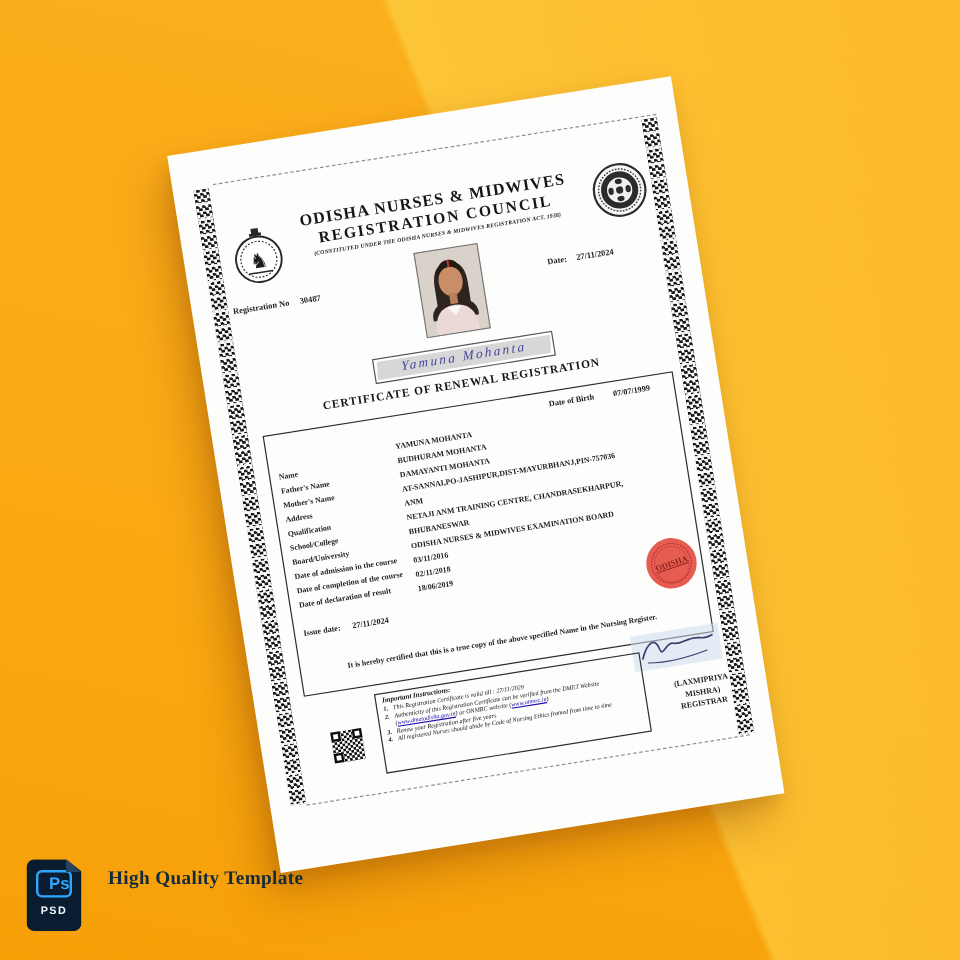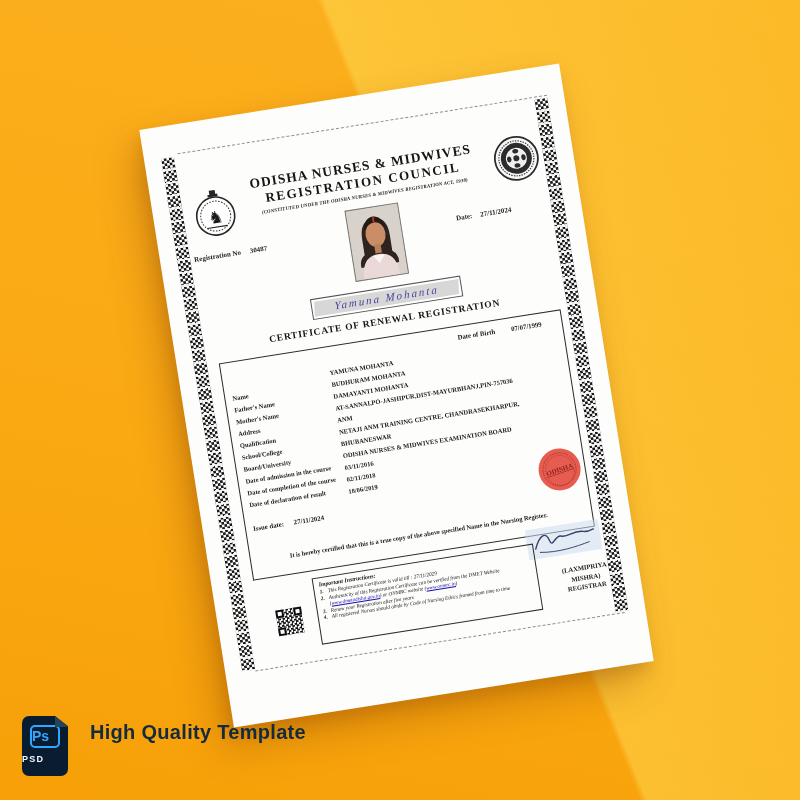--- a/index.html
+++ b/index.html
@@ -94,25 +94,25 @@
   
   .brand { position: absolute; left: 22px; top: 716px; display: flex; align-items: flex-start; }
   .psd-icon {
     position: relative; width: 46px; height: 60px; background: #0a1d30;
     border-radius: 7px; clip-path: polygon(0 0, 72% 0, 100% 17%, 100% 100%, 0 100%);
     flex: none;
   }
   .psd-fold { position: absolute; right: 0; top: 0; width: 13px; height: 11px; background: #24455f; clip-path: polygon(0 0, 100% 100%, 0 100%); }
   .ps-frame {
     margin: 9px auto 0; width: 30px; height: 23px; border: 2px solid #31a8ff; border-radius: 5px;
-    text-align: left; font-family: "Liberation Sans", "DejaVu Sans", sans-serif;
+    text-align: right; font-family: "Liberation Sans", "DejaVu Sans", sans-serif;
     font-weight: bold; font-size: 14px; line-height: 19px; color: #31a8ff;
   }
-  .psd-label { margin-top: 6px; text-align: left; font-family: "Liberation Sans", "DejaVu Sans", sans-serif; font-weight: bold; font-size: 9px; letter-spacing: 1.2px; color: #f2f8ff; }
-  .brand-text { margin-left: 22px; margin-top: 4px; font-family: Liberation Sans, sans-serif; font-weight: bold; color: #142a3d; font-size: 20px; line-height: 25px; letter-spacing: .3px; }
+  .psd-label { margin-top: 6px; text-align: center; font-family: "Liberation Sans", "DejaVu Sans", sans-serif; font-weight: bold; font-size: 9px; letter-spacing: 1.2px; color: #f2f8ff; }
+  .brand-text { margin-left: 22px; margin-top: 4px; font-family: Liberation Serif, serif; font-weight: bold; color: #142a3d; font-size: 16px; line-height: 25px; letter-spacing: .3px; }
 </style>
 </head>
 <body>
 
 <div class="sheen"></div>
 
 <div class="paper">
   <div class="dash top"></div>
   <div class="orn left"></div>
   <div class="orn right"></div>

